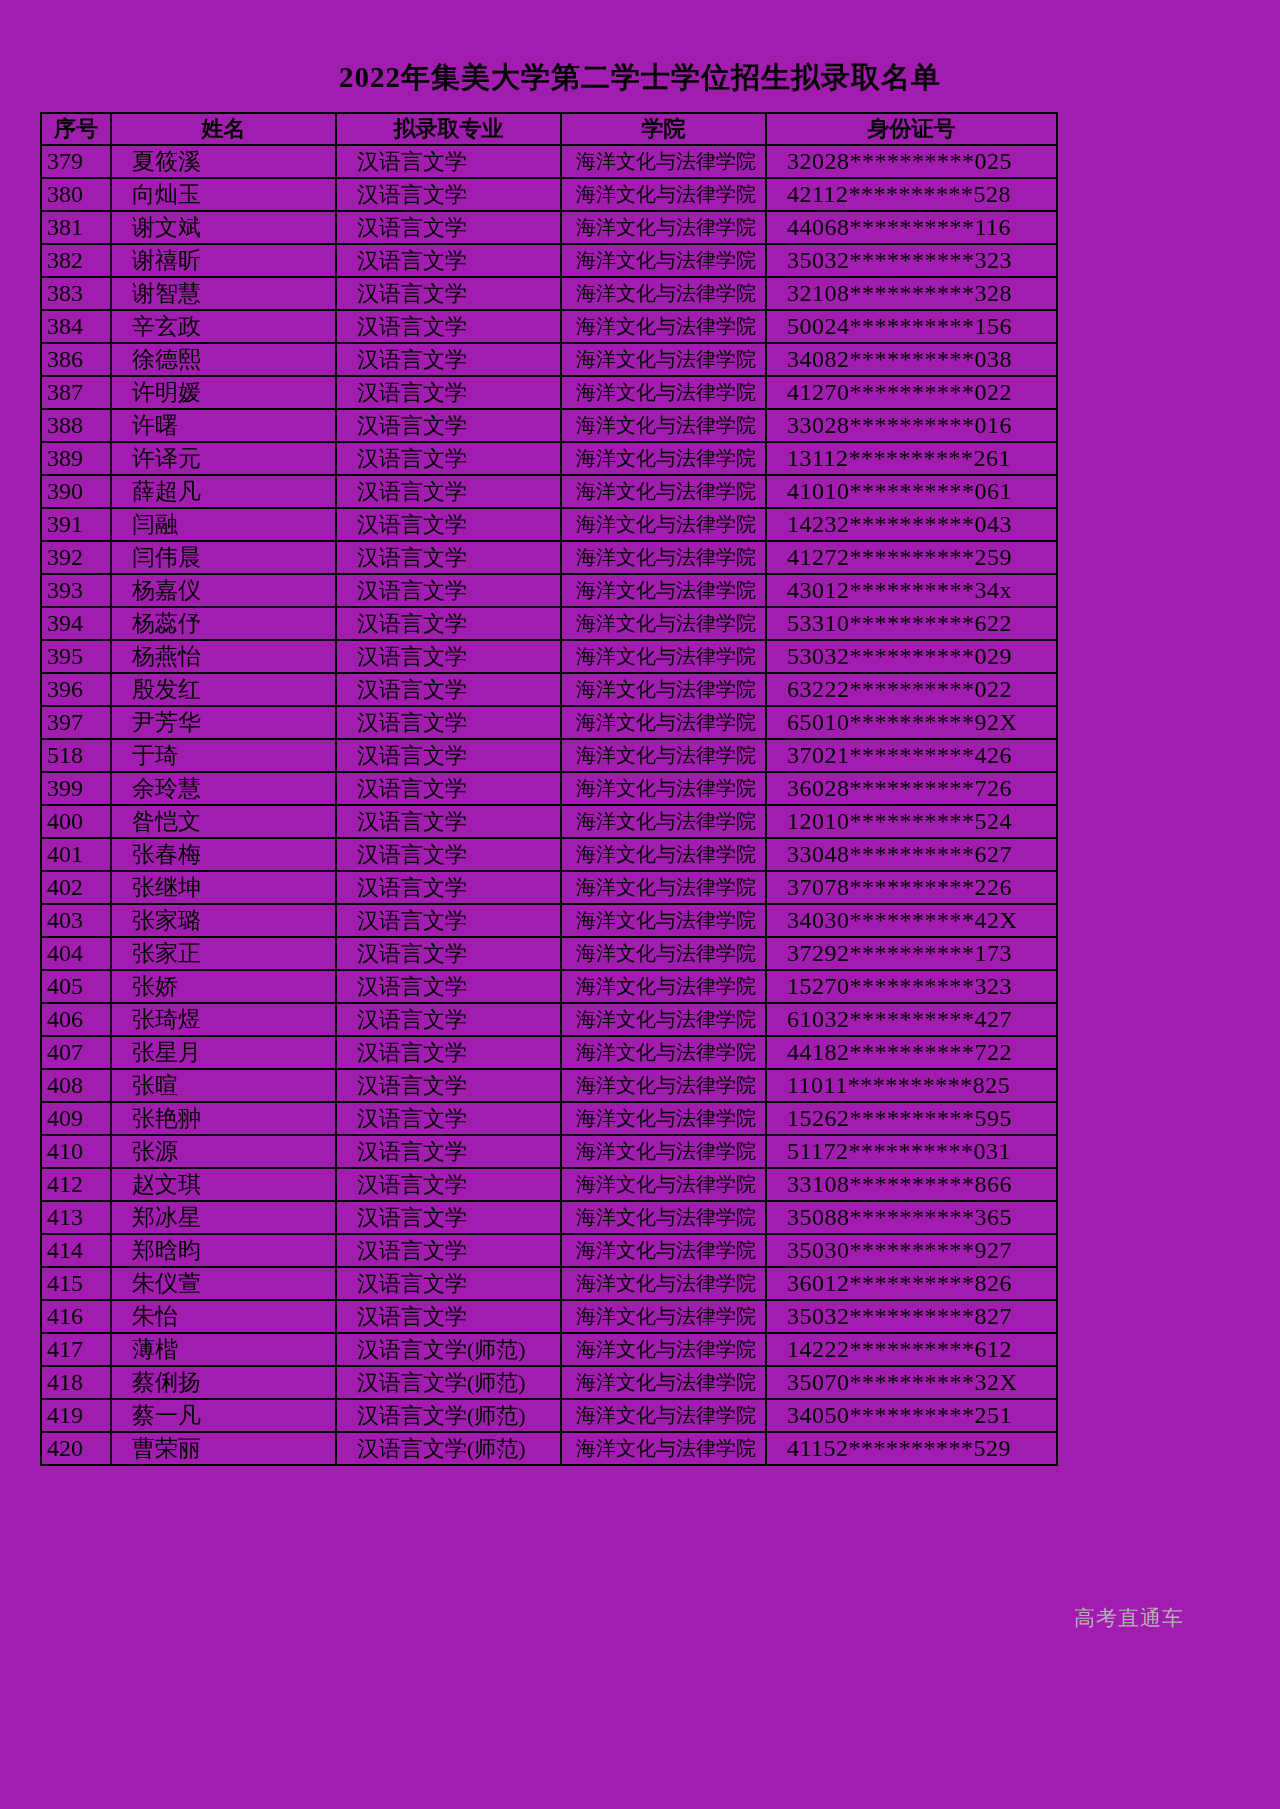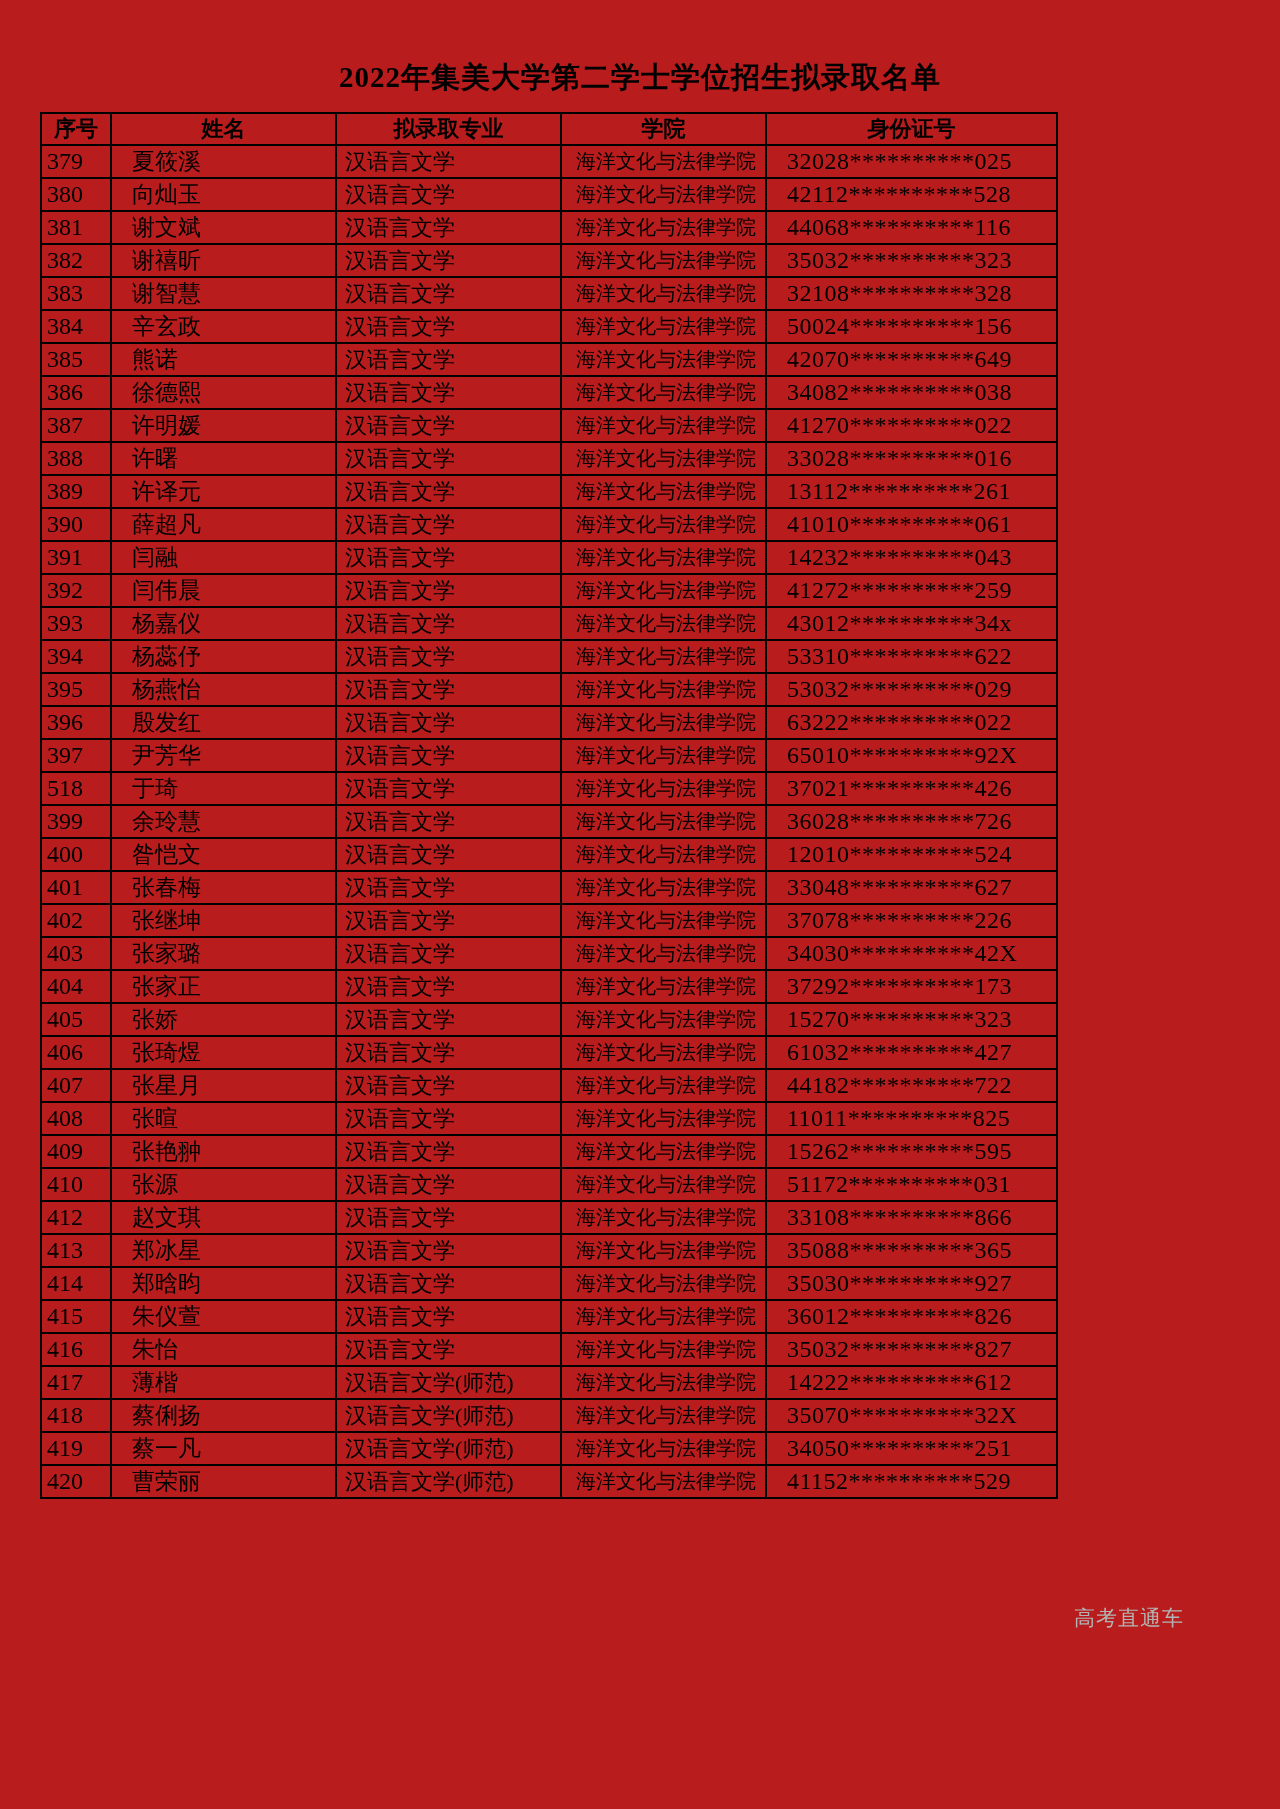--- a/index.html
+++ b/index.html
@@ -8,21 +8,21 @@
     width: 1280px;
     height: 1809px;
     background: #ffffff;
     font-family: "Liberation Serif", serif;
     color: #000;
   }
   .page {
     position: relative;
     width: 1280px;
     height: 1809px;
-    background: #b91c1c;
+    background: #a21caf;
     overflow: hidden;
   }
   .title {
     margin: 0;
     padding-top: 58px;
     text-align: center;
     font-size: 29px;
     font-weight: bold;
     letter-spacing: 1px;
     font-family: "Liberation Serif", serif;
@@ -59,21 +59,21 @@
     text-align: left;
     font-family: "Liberation Serif", serif;
   }
   td.col-1 {
     font-size: 23px;
     padding-left: 20px;
     text-align: left;
   }
   td.col-2 {
     font-size: 22px;
-    padding-left: 8px;
+    padding-left: 20px;
     text-align: left;
   }
   td.col-3 {
     font-size: 20px;
     padding-left: 5px;
     text-align: center;
   }
   td.col-4 {
     font-size: 24px;
     padding-left: 20px;
@@ -152,27 +152,20 @@
           <td class="col-4">32108**********328</td>
         </tr>
         <tr>
           <td class="col-0">384</td>
           <td class="col-1">辛玄政</td>
           <td class="col-2">汉语言文学</td>
           <td class="col-3">海洋文化与法律学院</td>
           <td class="col-4">50024**********156</td>
         </tr>
         <tr>
-          <td class="col-0">385</td>
-          <td class="col-1">熊诺</td>
-          <td class="col-2">汉语言文学</td>
-          <td class="col-3">海洋文化与法律学院</td>
-          <td class="col-4">42070**********649</td>
-        </tr>
-        <tr>
           <td class="col-0">386</td>
           <td class="col-1">徐德熙</td>
           <td class="col-2">汉语言文学</td>
           <td class="col-3">海洋文化与法律学院</td>
           <td class="col-4">34082**********038</td>
         </tr>
         <tr>
           <td class="col-0">387</td>
           <td class="col-1">许明媛</td>
           <td class="col-2">汉语言文学</td>

